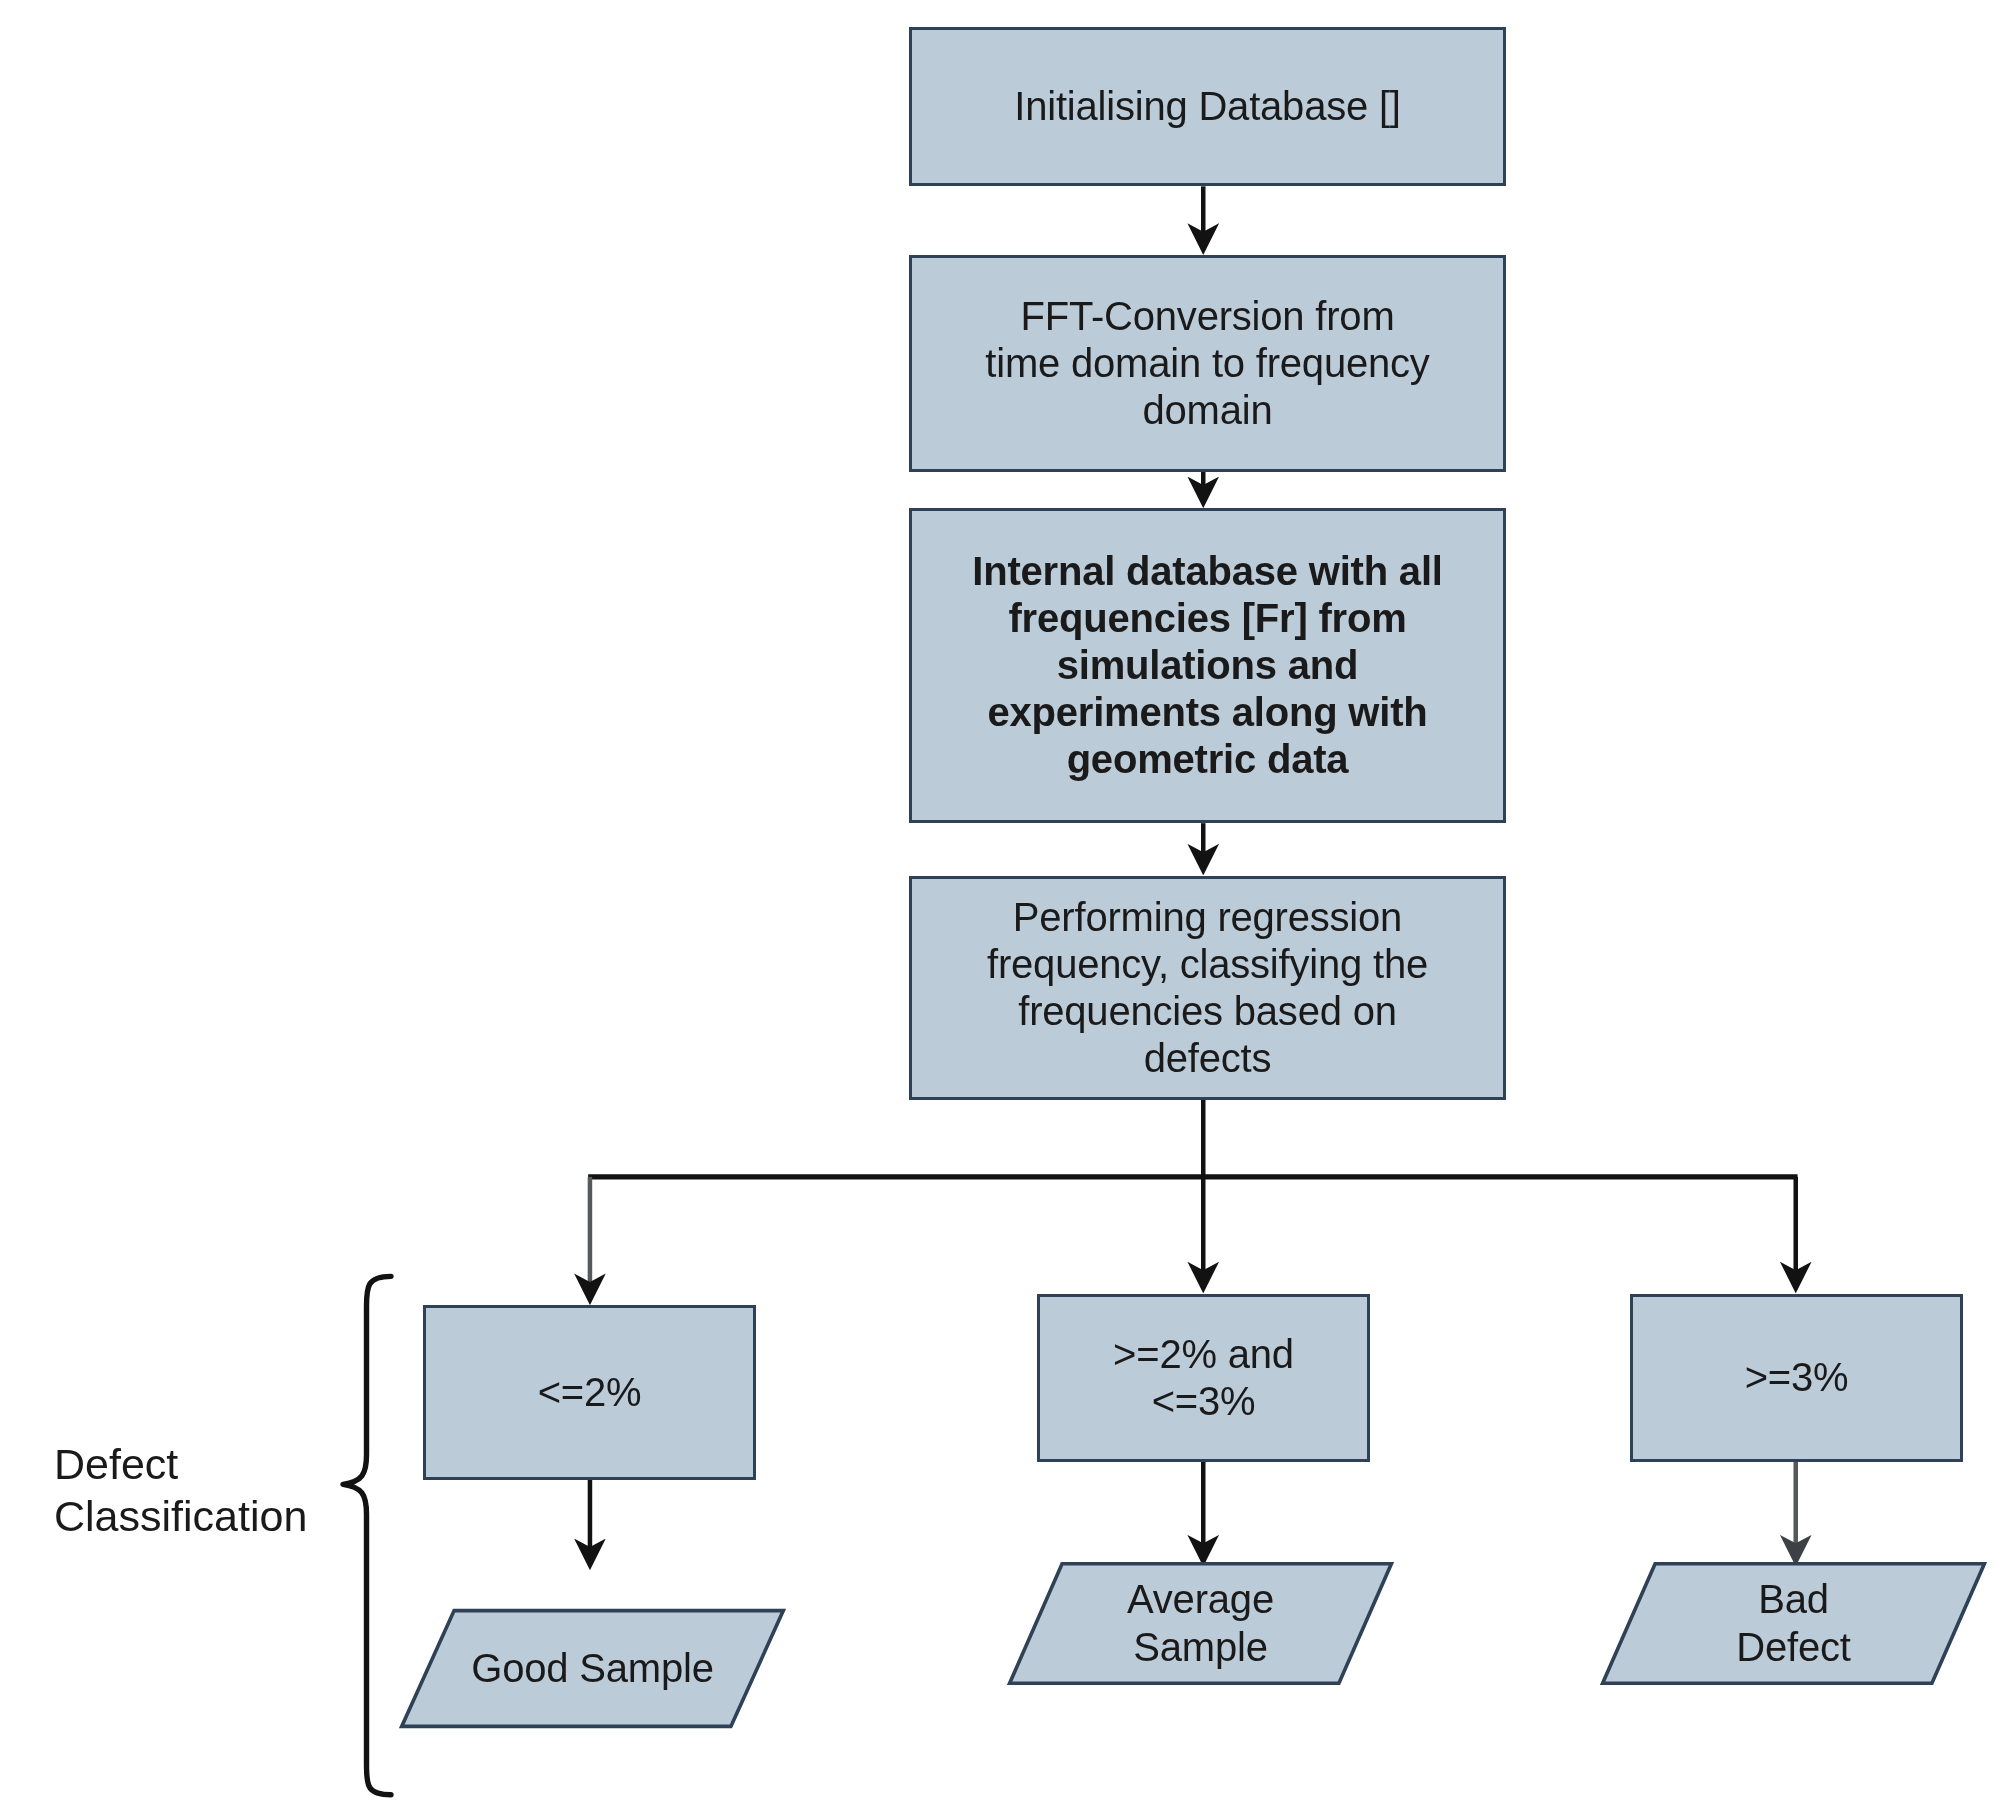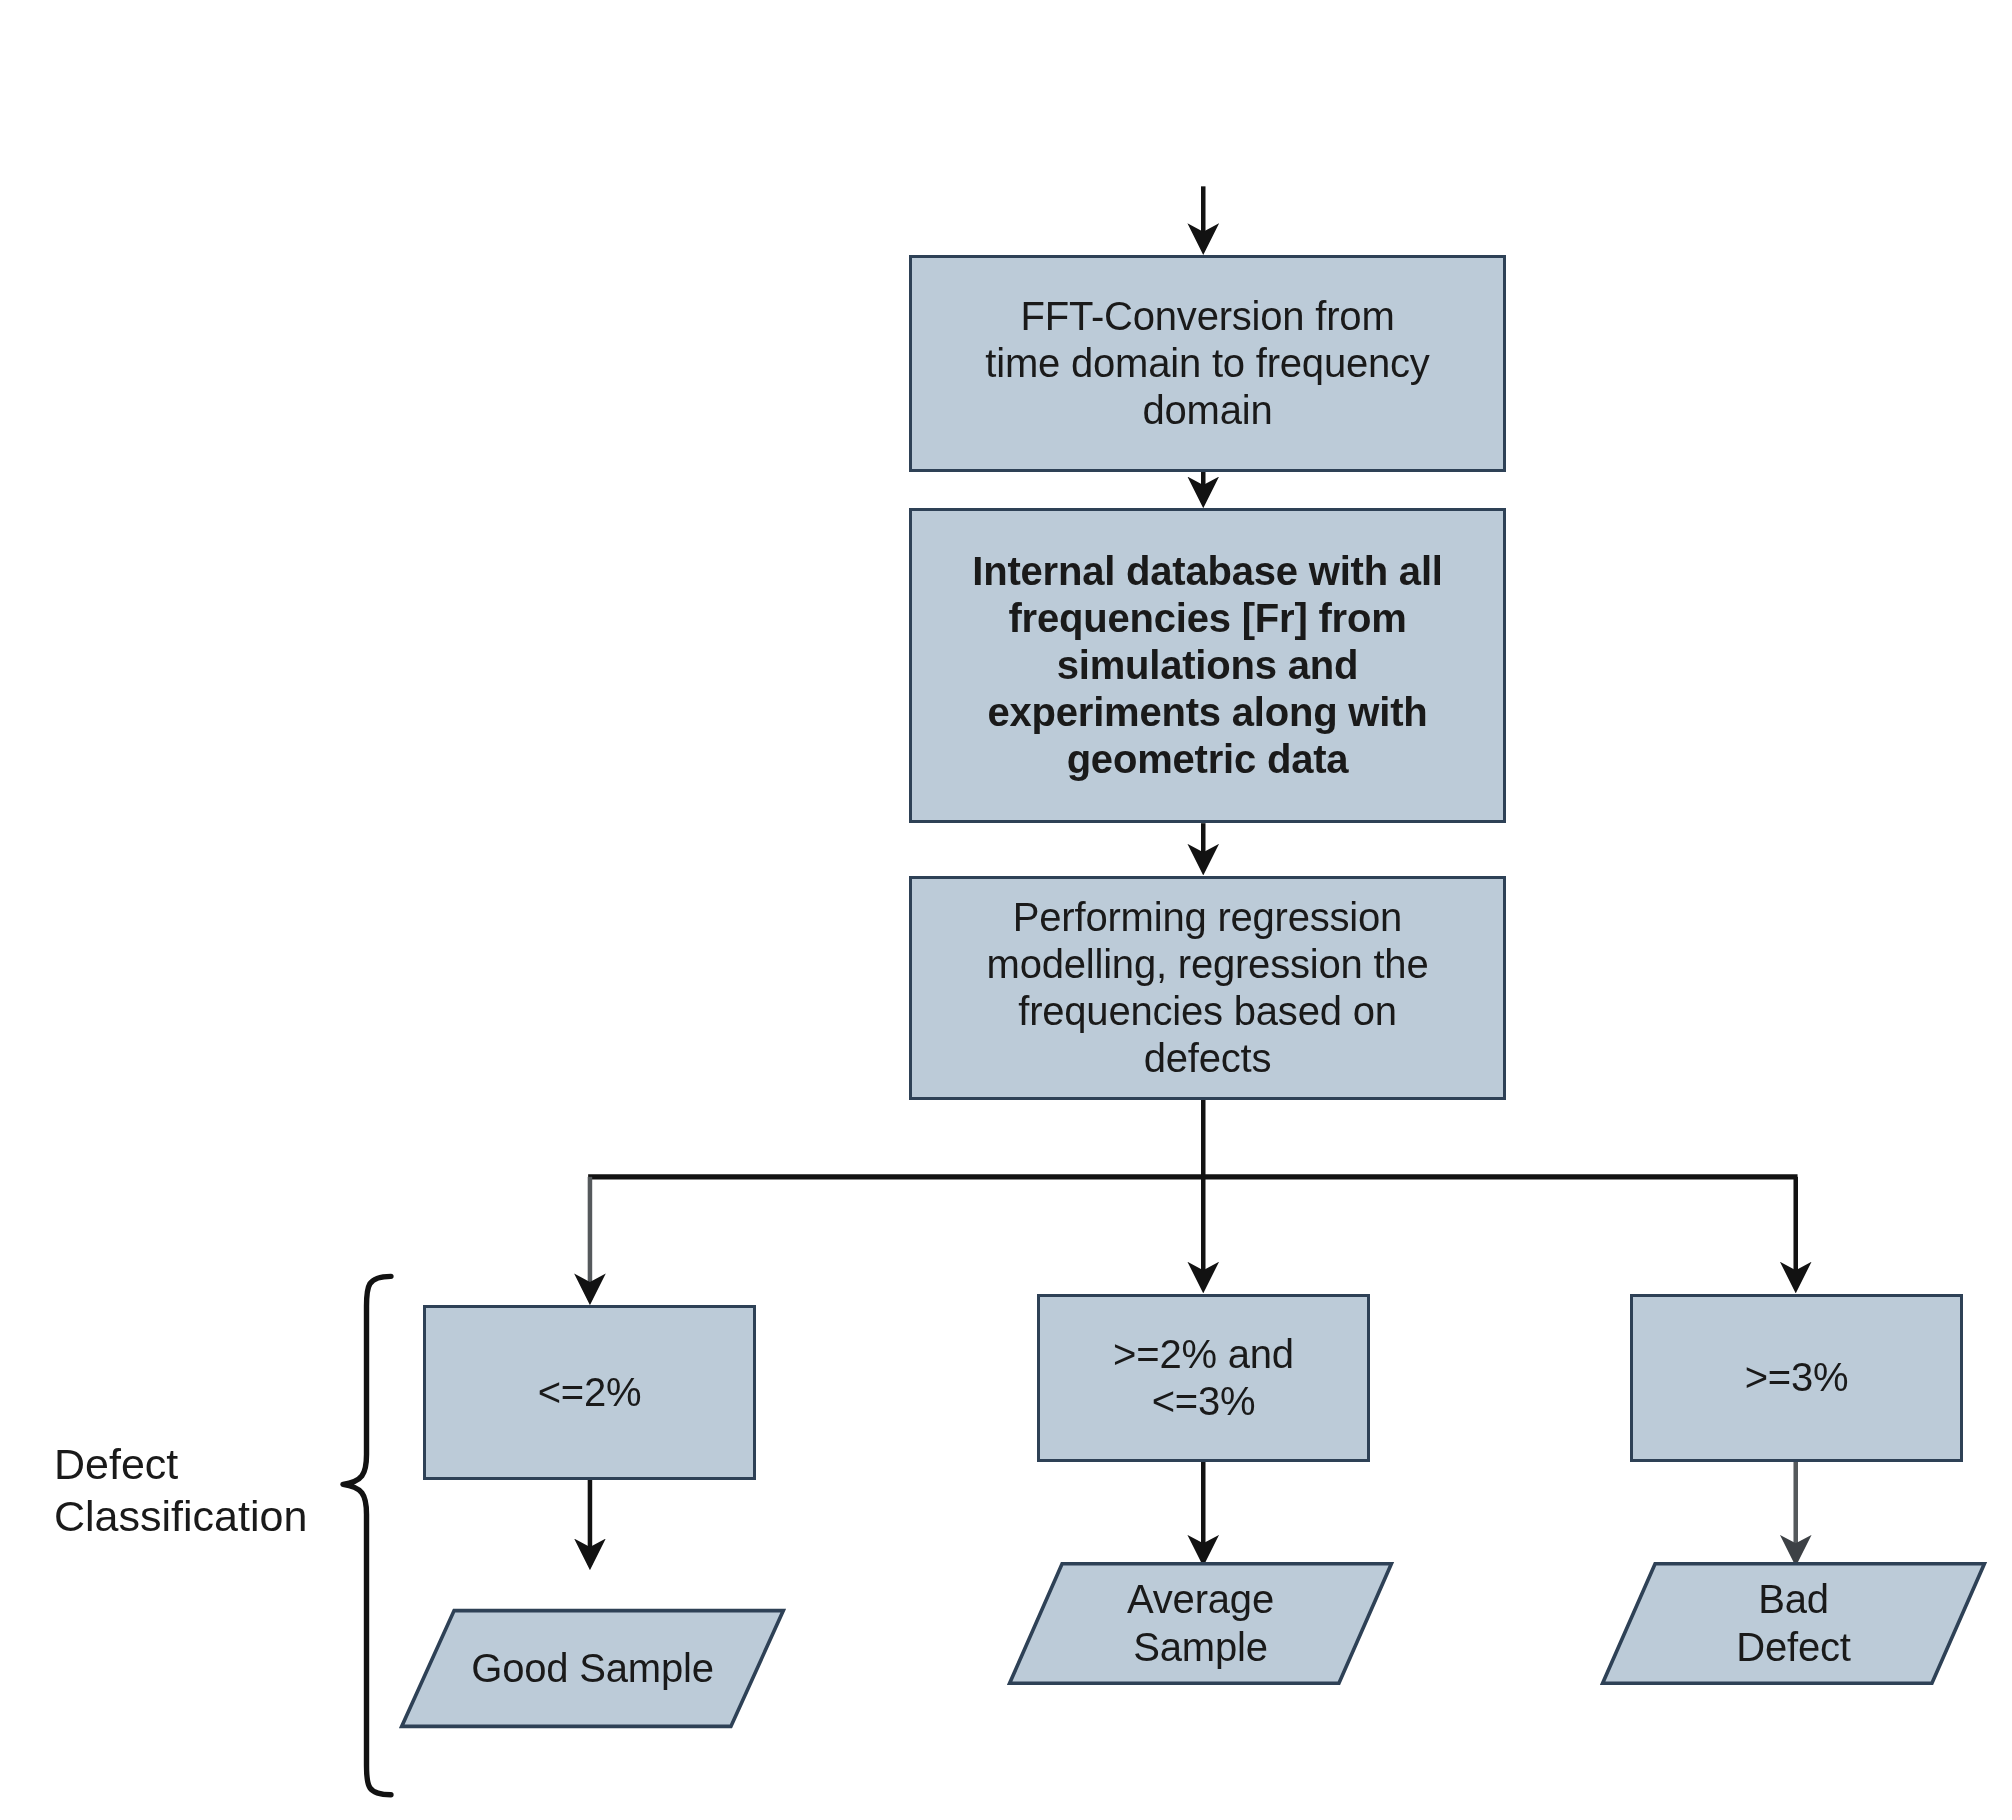--- a/index.html
+++ b/index.html
@@ -123,33 +123,34 @@
              L 405 1608
              C 405 1630, 400 1638, 379 1641
              C 400 1644, 405 1652, 405 1674
              L 405 1952
              C 405 1974, 406 1984, 432 1984" fill="none" stroke="#121212" stroke-width="6" stroke-linecap="round" stroke-linejoin="round"></path>
   </svg>
 
   <div class="side-label" style="left:54px; top:1438px; width:271px;">Defect
 Classification</div>
 
+  <div class="node" style="left:909px; top:27px; width:597px; height:159px;">Initialising Database []</div>
 
   <div class="node" style="left:909px; top:255px; width:597px; height:217px;">FFT-Conversion from
 time domain to frequency
 domain</div>
 
   <div class="node" style="left:909px; top:508px; width:597px; height:315px;font-weight:bold;">Internal database with all
 frequencies [Fr] from
 simulations and
 experiments along with
 geometric data</div>
 
   <div class="node" style="left:909px; top:876px; width:597px; height:224px;">Performing regression
-modelling, regression the
+frequency, classifying the
 frequencies based on
 defects</div>
 
   <div class="node" style="left:423px; top:1305px; width:333px; height:175px;">&lt;=2%</div>
 
   <div class="node" style="left:1037px; top:1294px; width:333px; height:168px;">&gt;=2% and
 &lt;=3%</div>
 
   <div class="node" style="left:1630px; top:1294px; width:333px; height:168px;">&gt;=3%</div>
 

